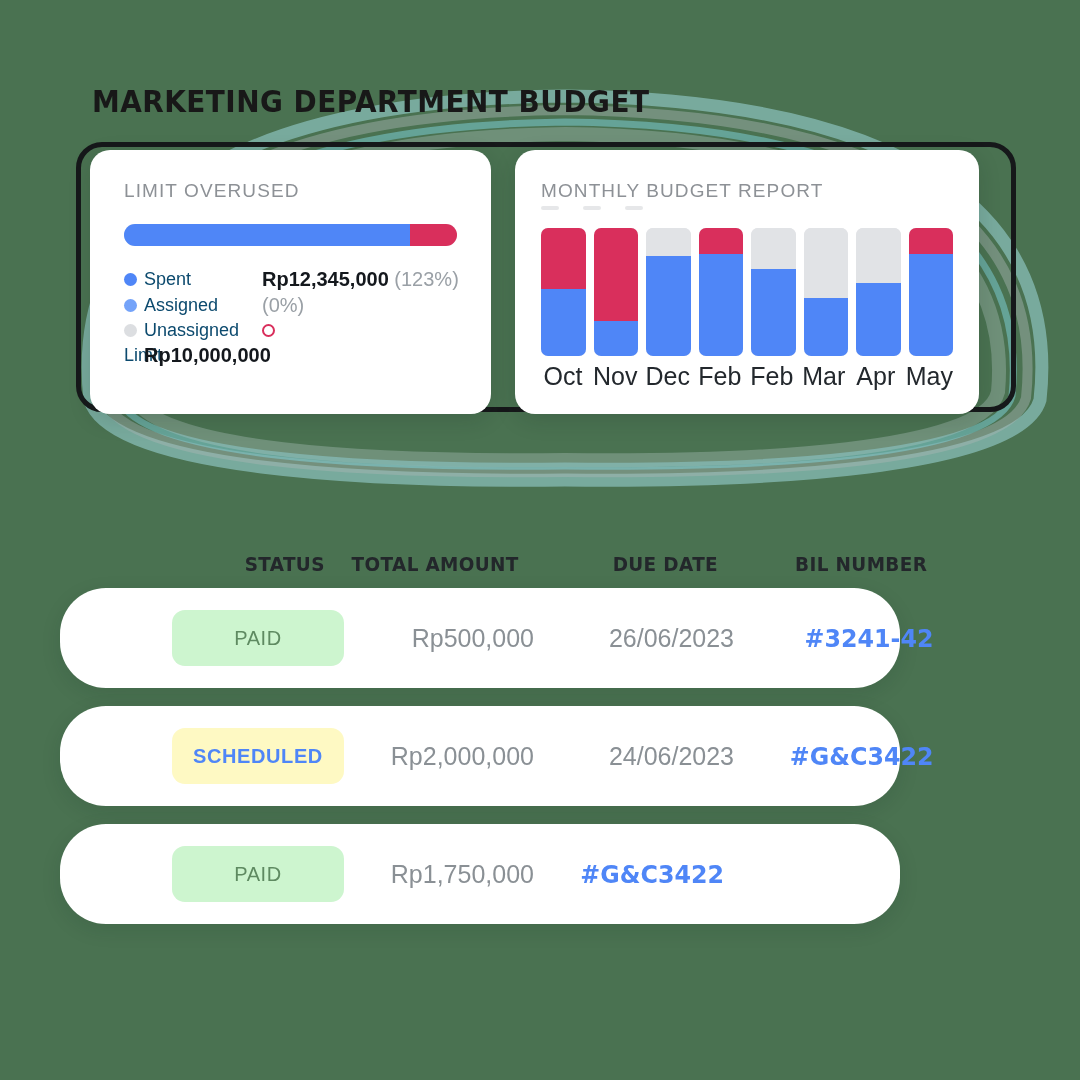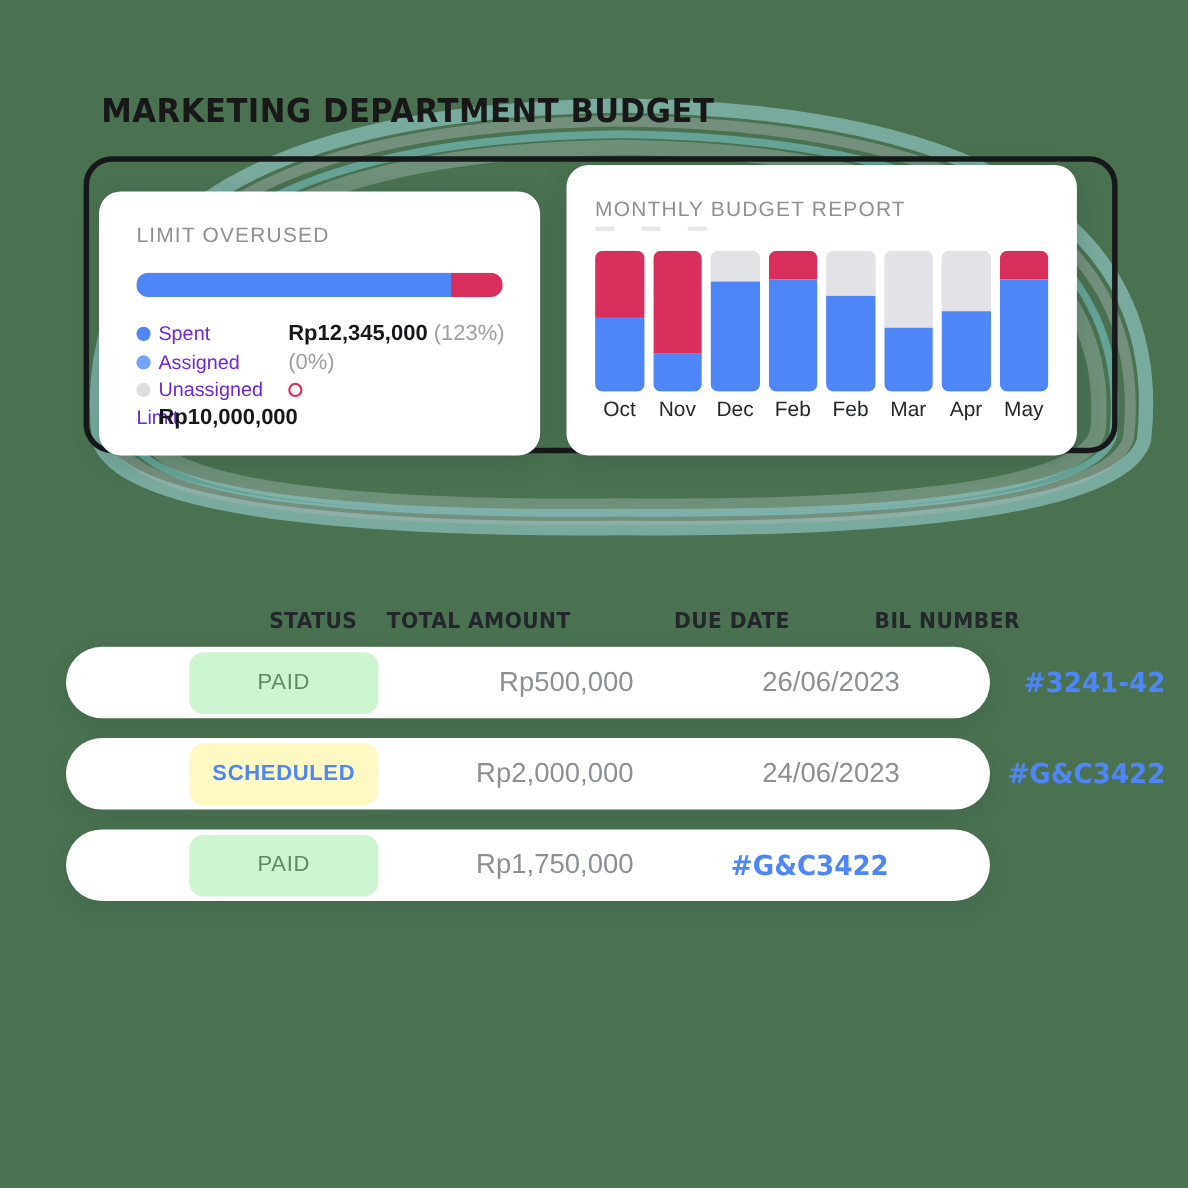--- a/index.html
+++ b/index.html
@@ -80,21 +80,21 @@
   }
 
   .card {
     background: #ffffff;
     border-radius: 20px;
     box-shadow: 0 6px 22px rgba(20,40,30,0.16);
     position: relative;
     overflow: hidden;
   }
 
-  .card-limit  { width: 401px; padding: 30px 34px 0 34px; margin-top: 24px; }
+  .card-limit  { width: 401px; padding: 30px 34px 0 34px; }
   .card-report { width: 464px; padding: 30px 26px 0 26px; }
 
   .card-heading {
     font-size: 19px;
     letter-spacing: 1.1px;
     color: #8d9196;
     font-weight: 400;
     white-space: nowrap;
   }
 
@@ -125,21 +125,21 @@
   .dot-spent      { background: #4f86f7; }
   .dot-assigned   { background: #74a3f9; }
   .dot-unassigned { background: #dcdee1; }
   .dot-limit {
     background: transparent;
     border: 2.6px solid #d92f5c;
     width: 13px; height: 13px;
   }
   .legend-label {
     font-size: 18px;
-    color: #6d28d9;
+    color: #0c4a6e;
     font-weight: 400;
   }
   .legend-value {
     font-size: 20px;
     color: #14181d;
     font-weight: 700;
     white-space: nowrap;
   }
   .legend-value .pct {
     color: #9aa0a6;
@@ -194,21 +194,21 @@
 
   .chart-labels {
     display: flex;
     justify-content: space-between;
     gap: 8px;
     margin-top: 6px;
   }
   .chart-labels span {
     flex: 1 1 0;
     text-align: center;
-    font-size: 19px;
+    font-size: 25px;
     color: #23282d;
   }
 
   
   .tabs {
     position: absolute;
     left: 94px;
     top: 470px;
     z-index: 5;
     display: flex;
@@ -261,25 +261,24 @@
     letter-spacing: 0.4px;
     color: #23272b;
     transform: scaleX(0.92);
     transform-origin: left center;
     white-space: nowrap;
   }
 
   .row {
     background: #ffffff;
     border-radius: 46px;
-    height: 65px;
+    height: 100px;
     margin-top: 18px;
     padding: 0 44px;
     box-shadow: 0 6px 20px rgba(20,40,30,0.12);
-    gap: 42px;
   }
   .row:first-of-type { margin-top: 12px; }
 
   .badge {
     display: inline-flex;
     align-items: center;
     justify-content: center;
     width: 172px;
     height: 56px;
     border-radius: 13px;

